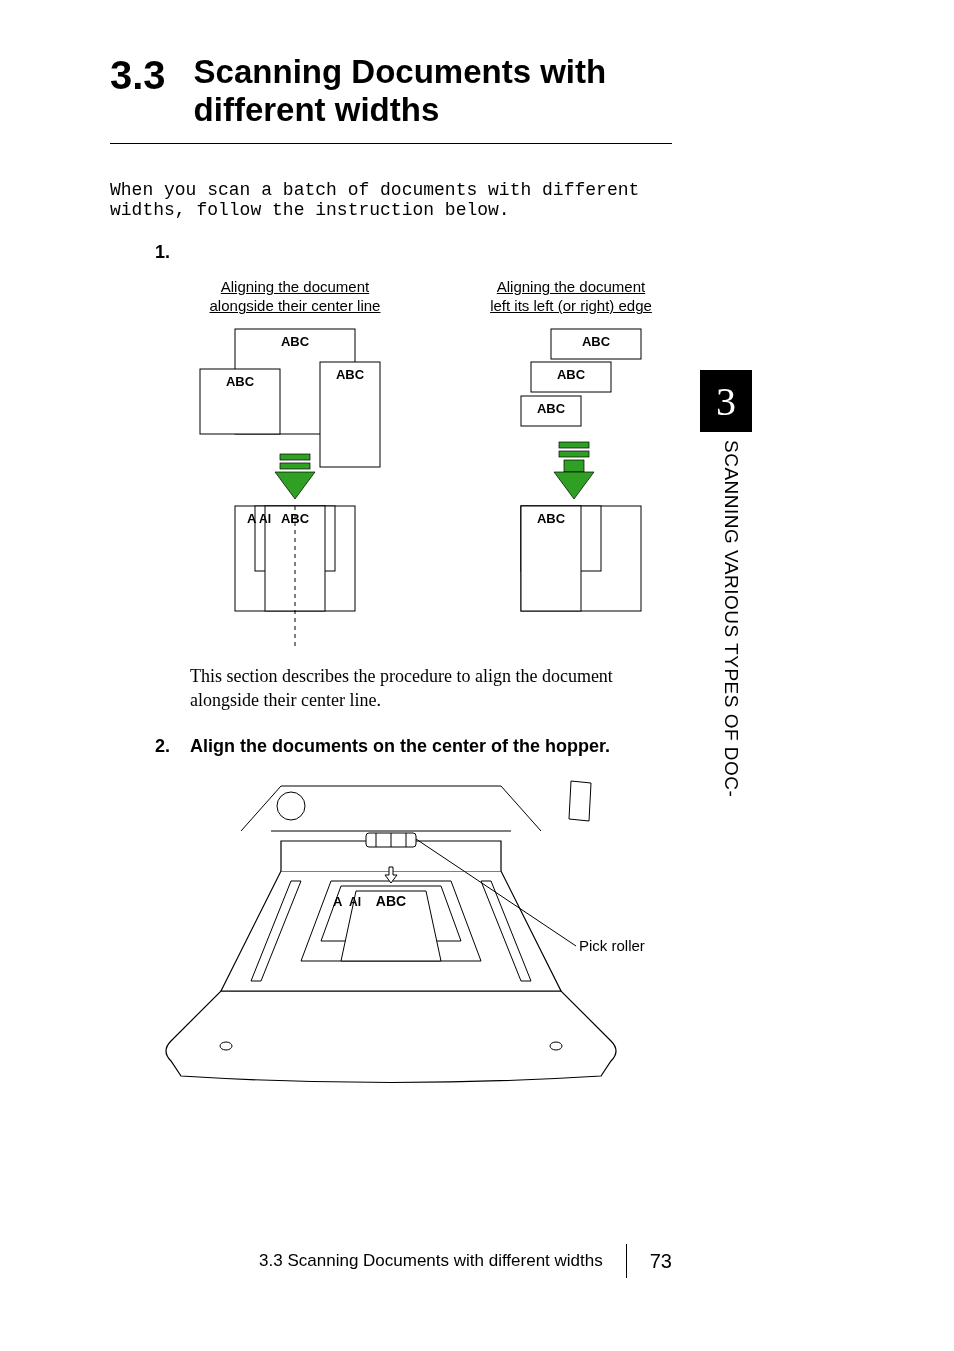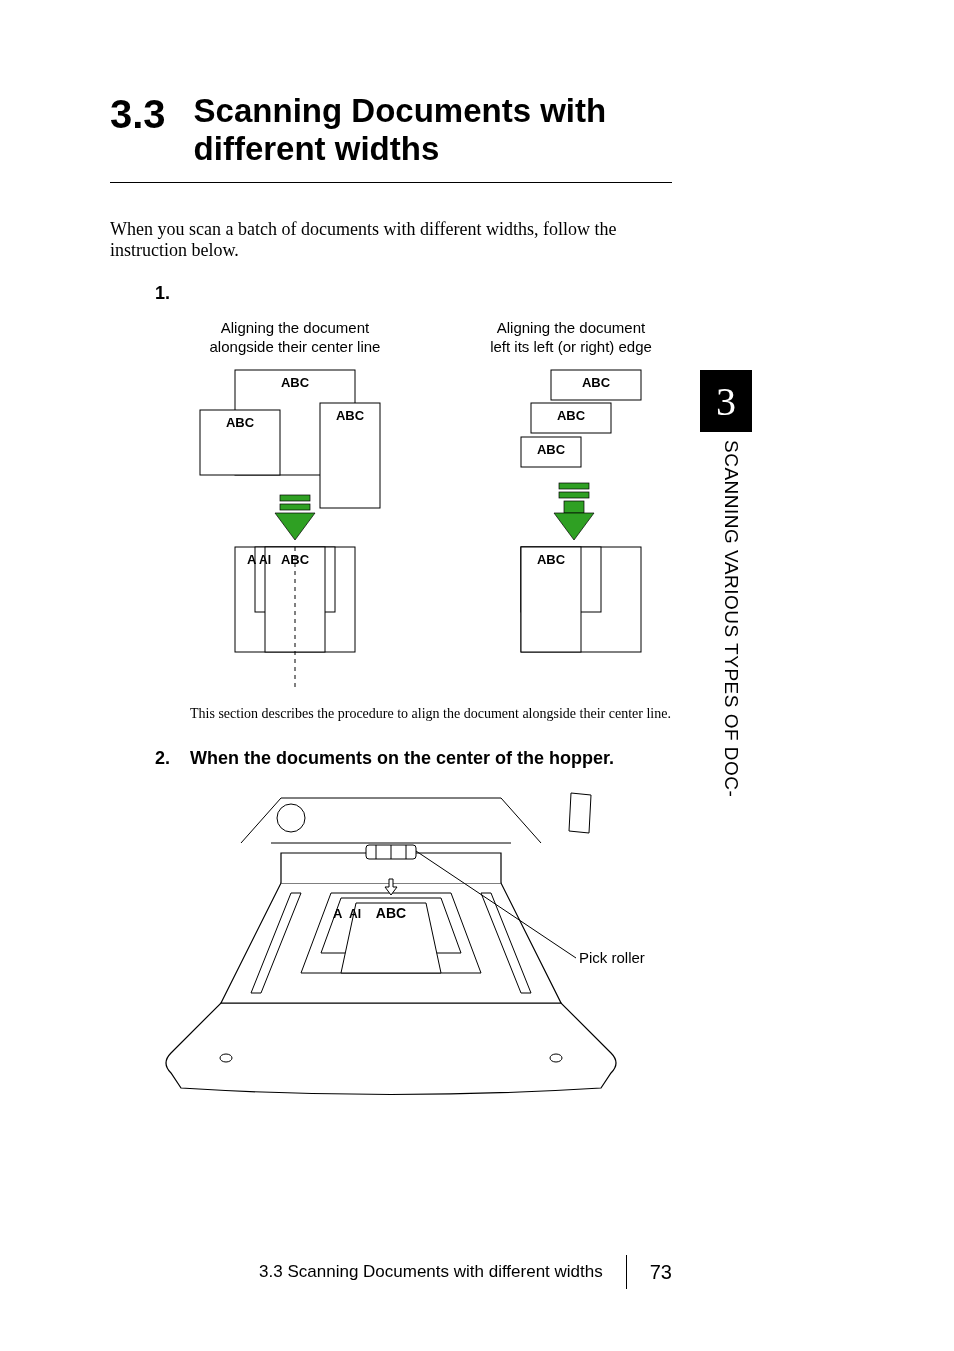--- a/index.html
+++ b/index.html
@@ -1,34 +1,34 @@
 <!DOCTYPE html>
 <html><head>
 <meta charset="utf-8">
 <style>
   * { box-sizing: border-box; margin: 0; padding: 0; }
   html, body { width: 954px; height: 1351px; font-family: "Times New Roman", serif; color: #000; background: #fff; }
-  .page { position: relative; width: 782px; height: 1351px; padding: 92px 110px 60px 110px; }
+  .page { position: relative; width: 782px; height: 1351px; padding: 53px 110px 60px 110px; }
   .heading { display: flex; align-items: flex-start; gap: 28px; font-family: Arial, Helvetica, sans-serif; font-weight: bold; }
   .heading-num { font-size: 40px; line-height: 1.1; }
   .heading-title { font-size: 33px; line-height: 1.15; }
   .hr { border: none; border-bottom: 1px solid #000; margin: 14px 0 36px 0; }
-  .intro { font-size: 18px; margin-bottom: 22px; }
+  .intro { font-size: 18px; margin-bottom: 22px; font-family: Liberation Mono, monospace; }
   .step { display: flex; gap: 20px; margin: 0 0 14px 40px; font-family: Arial, Helvetica, sans-serif; font-weight: bold; font-size: 18px; }
   .step-num { width: 20px; text-align: right; }
-  .diagram-row { display: flex; gap: 60px; justify-content: center; margin: 6px 0 10px 70px; }
+  .diagram-row { display: flex; gap: 60px; justify-content: center; margin: 6px 0 10px 70px; text-decoration: underline; }
   .dia { width: 270px; display: flex; flex-direction: column; align-items: center; }
   .dia-caption { font-family: Arial, Helvetica, sans-serif; font-size: 15px; text-align: center; line-height: 1.3; margin-bottom: 8px; }
   svg { display: block; }
-  .para { font-size: 14px; margin: 8px 0 0 80px; line-height: 1.35; }
+  .para { font-size: 18px; margin: 8px 0 0 80px; line-height: 1.35; }
   .link { color: #0040a0; }
   .scanner-wrap { display: flex; justify-content: center; margin-top: 6px; }
   .side-tab { position: absolute; right: 30px; top: 370px; width: 52px; height: 62px; background: #000; color: #fff; font-family: "Times New Roman", serif; font-size: 40px; display: flex; align-items: center; justify-content: center; }
   .side-text { position: absolute; right: 40px; top: 440px; writing-mode: vertical-rl; font-family: Arial, Helvetica, sans-serif; font-size: 19px; letter-spacing: 0.5px; }
-  .footer { position: absolute; bottom: 62px; right: 110px; display: flex; align-items: center; gap: 23px; font-family: Arial, Helvetica, sans-serif; }
+  .footer { position: absolute; bottom: 73px; right: 110px; display: flex; align-items: center; gap: 23px; font-family: Arial, Helvetica, sans-serif; }
   .footer-title { font-size: 17px; }
   .footer-sep { width: 1px; height: 34px; background: #000; }
   .footer-pageno { font-size: 20px; }
 </style>
 </head>
 <body>
 
 <div class="page">
 
   <div class="heading">
@@ -99,21 +99,21 @@
         <rect x="40" y="182" width="60" height="105" fill="#fff" stroke="#000"></rect>
         <text x="70" y="199" text-anchor="middle" font-family="Arial" font-weight="bold" font-size="13">ABC</text>
       </svg>
     </div>
   </div>
 
   <p class="para">This section describes the procedure to align the document alongside their center line.</p>
 
   <div class="step" style="margin-top:24px;">
     <span class="step-num">2.</span>
-    <span>When the documents on the center of the hopper.</span>
+    <span>Align the documents on the center of the hopper.</span>
   </div>
 
   <div class="scanner-wrap">
     <svg width="520" height="350" viewBox="0 0 520 350">
 
       <path d="M 40 290 Q 30 280 40 270 L 90 220 L 430 220 L 480 270 Q 490 280 480 290 L 470 305 Q 260 318 50 305 Z" fill="#fff" stroke="#000" stroke-width="1.2"></path>
       <ellipse cx="95" cy="275" rx="6" ry="4" fill="none" stroke="#000"></ellipse>
       <ellipse cx="425" cy="275" rx="6" ry="4" fill="none" stroke="#000"></ellipse>
 
       <path d="M 90 220 L 150 100 L 370 100 L 430 220 Z" fill="#fff" stroke="#000" stroke-width="1.2"></path>

